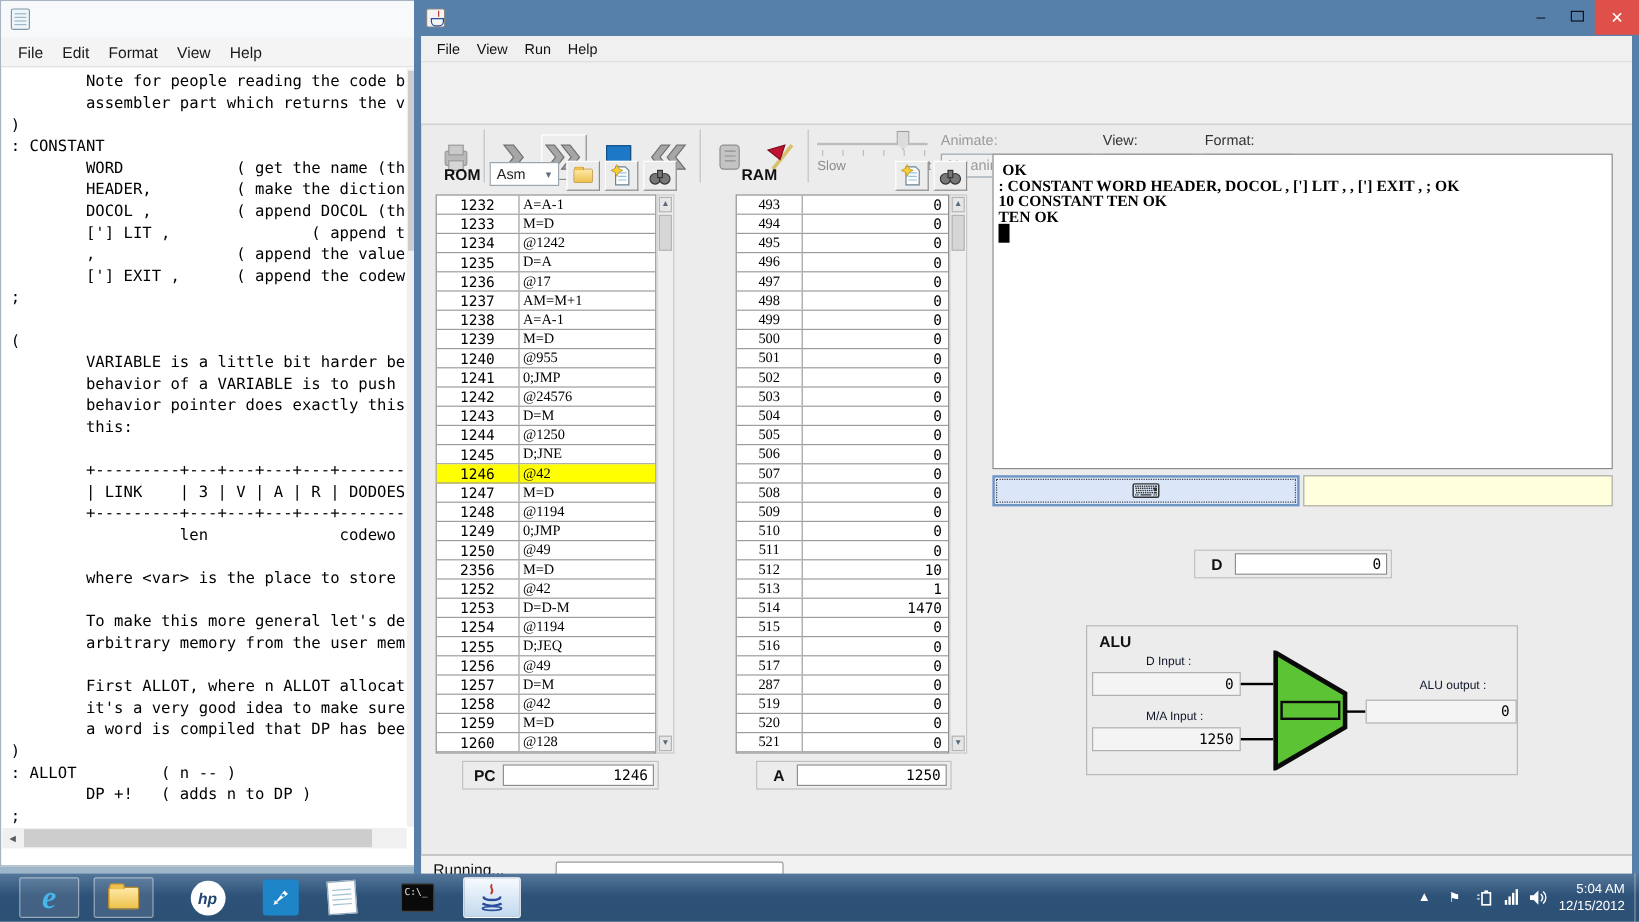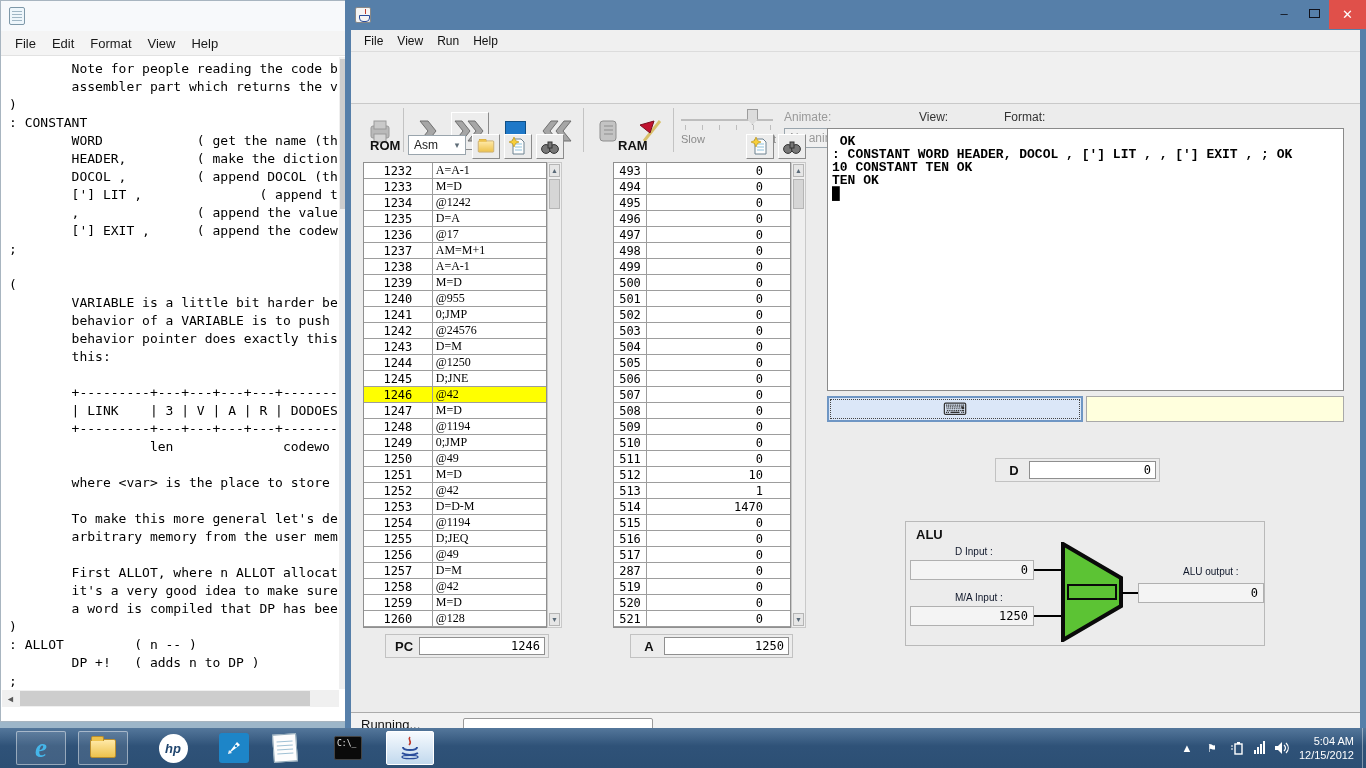--- a/index.html
+++ b/index.html
@@ -55,31 +55,31 @@
   .combo .arrow{margin-left:auto;width:16px;text-align:center;color:#5f6d78;font-size:9px;}
   .combo.dis{background:#f0f0f0;color:#9a9a9a;}
   .panel-label{position:absolute;font-size:13px;font-weight:bold;color:#111;}
   .icon-btn{position:absolute;width:28px;height:25px;background:#ececec;border:1px solid;border-color:#fff #8b8b8b #8b8b8b #fff;display:flex;align-items:center;justify-content:center;}
   .memtable{position:absolute;background:#fff;border:1px solid #8f8f8f;}
   .memrow{display:flex;height:16px;border-bottom:1px solid #9d9d9d;font-family:"DejaVu Sans Mono",monospace;font-size:12px;color:#000;}
   .memrow>div{display:flex;align-items:center;}
   .mr-addr{justify-content:center;border-right:1px solid #9d9d9d;}
   .rom .mr-addr{width:76px;}
   .rom .mr-val{width:125px;padding-left:3px;font-family:Liberation Serif, serif;}
-  .ram .mr-addr{width:33px;}
+  .ram .mr-addr{width:55px;font-family:Liberation Serif, serif;}
   .ram .mr-val{width:120px;justify-content:flex-end;padding-right:4px;}
   .memrow.hl{background:var(--rom-highlight);}
   .vscroll{position:absolute;width:15px;background:#efefef;border:1px solid #c9c9c9;}
   .vs-arrow{position:absolute;left:1px;width:11px;height:13px;background:#e6e6e6;border:1px solid #b5b5b5;color:#5a6a78;font-size:7px;display:flex;align-items:center;justify-content:center;}
   .vs-thumb{position:absolute;left:1px;top:16px;width:11px;height:30px;background:#d6d6d6;border:1px solid #b5b5b5;}
   .regbox{position:absolute;height:24px;border:1px solid #c2c2c2;background:#ececec;display:flex;align-items:center;padding:0 3px;}
   .regbox .reg-label{font-size:13px;font-weight:bold;color:#111;width:30px;text-align:center;}
   .reg-input{flex:1;height:18px;background:#fff;border:1px solid #8f8f8f;font-family:"DejaVu Sans Mono",monospace;font-size:12px;display:flex;align-items:center;justify-content:flex-end;padding-right:4px;color:#000;}
   .screen{left:482px;top:128px;width:517px;height:263px;background:#fff;border:1px solid #8a8a8a;overflow:hidden;}
-  .screen pre{font-family:Liberation Mono, monospace;font-weight:bold;font-size:13px;line-height:13px;color:#000;padding:6px 2px 0 4px;white-space:pre;}
+  .screen pre{font-family:Liberation Serif, serif;font-weight:bold;font-size:13px;line-height:13px;color:#000;padding:6px 2px 0 4px;white-space:pre;}
   .kbd-btn{left:482px;top:396px;width:256px;height:26px;background:var(--keyboard-blue);border:2px solid #6f96c4;display:flex;align-items:center;justify-content:center;}
   .kbd-btn .focus{position:absolute;inset:1px;border:1px dotted #444;}
   .kbd-glyph{font-size:17px;color:#333;line-height:1;}
   .yellow-field{left:741px;top:396px;width:258px;height:26px;background:var(--field-yellow);border:1px solid #a9a9a9;}
   .alu-panel{left:560px;top:521px;width:360px;height:125px;border:1px solid #b9b9b9;background:#ececec;}
   .alu-title{position:absolute;left:10px;top:5px;font-size:13px;font-weight:bold;color:#111;}
   .alu-lbl{position:absolute;font-size:10px;color:#0f172a;margin-left:43px;}
   .alu-box{position:absolute;width:124px;height:20px;background:#f4f4f4;border:1px solid #b0b0b0;font-family:"DejaVu Sans Mono",monospace;font-size:12px;display:flex;align-items:center;justify-content:flex-end;padding-right:5px;color:#000;}
   .alu-line{position:absolute;height:2px;background:#000;}
   .emu-status{left:6px;top:712px;width:1009px;height:33px;background:#f2f2f2;border-top:1px solid #ababab;}
@@ -367,21 +367,21 @@
       </div>
       <div class="memrow">
         <div class="mr-addr">1249</div>
         <div class="mr-val">0;JMP</div>
       </div>
       <div class="memrow">
         <div class="mr-addr">1250</div>
         <div class="mr-val">@49</div>
       </div>
       <div class="memrow">
-        <div class="mr-addr">1251</div>
+        <div class="mr-addr">2356</div>
         <div class="mr-val">M=D</div>
       </div>
       <div class="memrow">
         <div class="mr-addr">1252</div>
         <div class="mr-val">@42</div>
       </div>
       <div class="memrow">
         <div class="mr-addr">1253</div>
         <div class="mr-val">D=D-M</div>
       </div>

